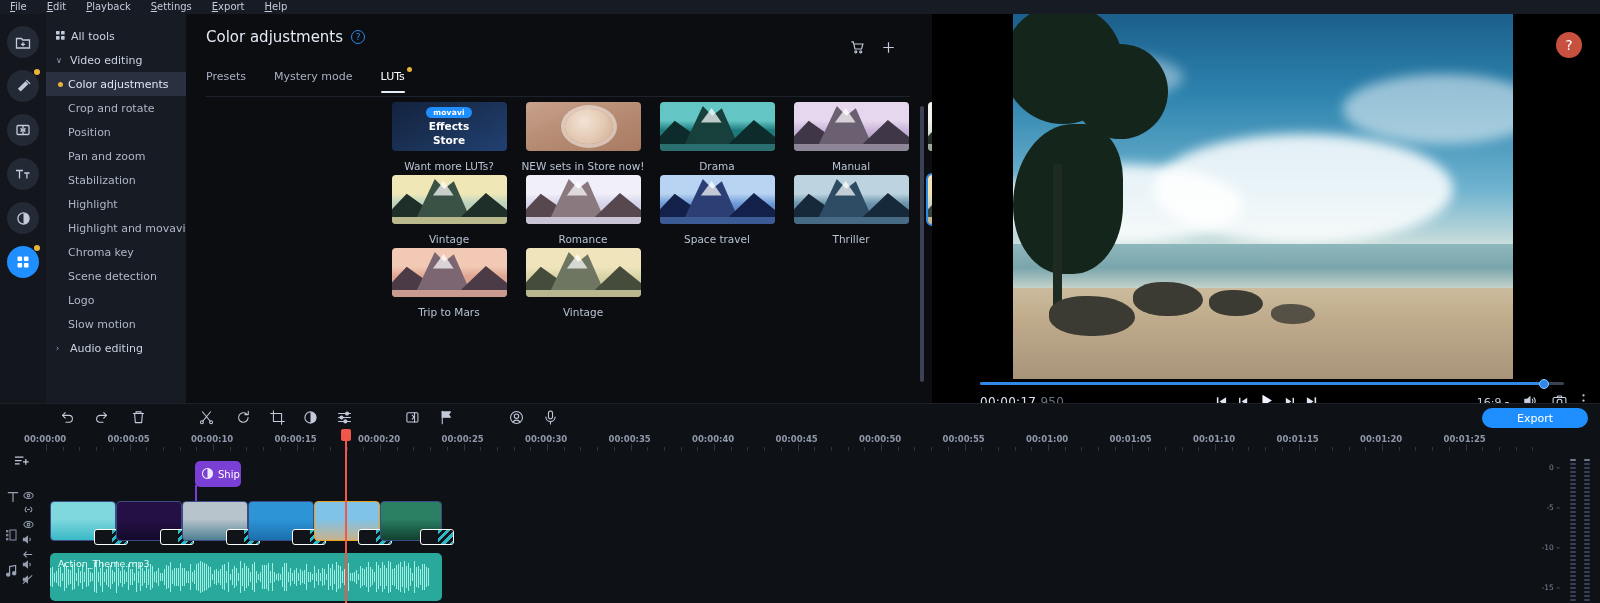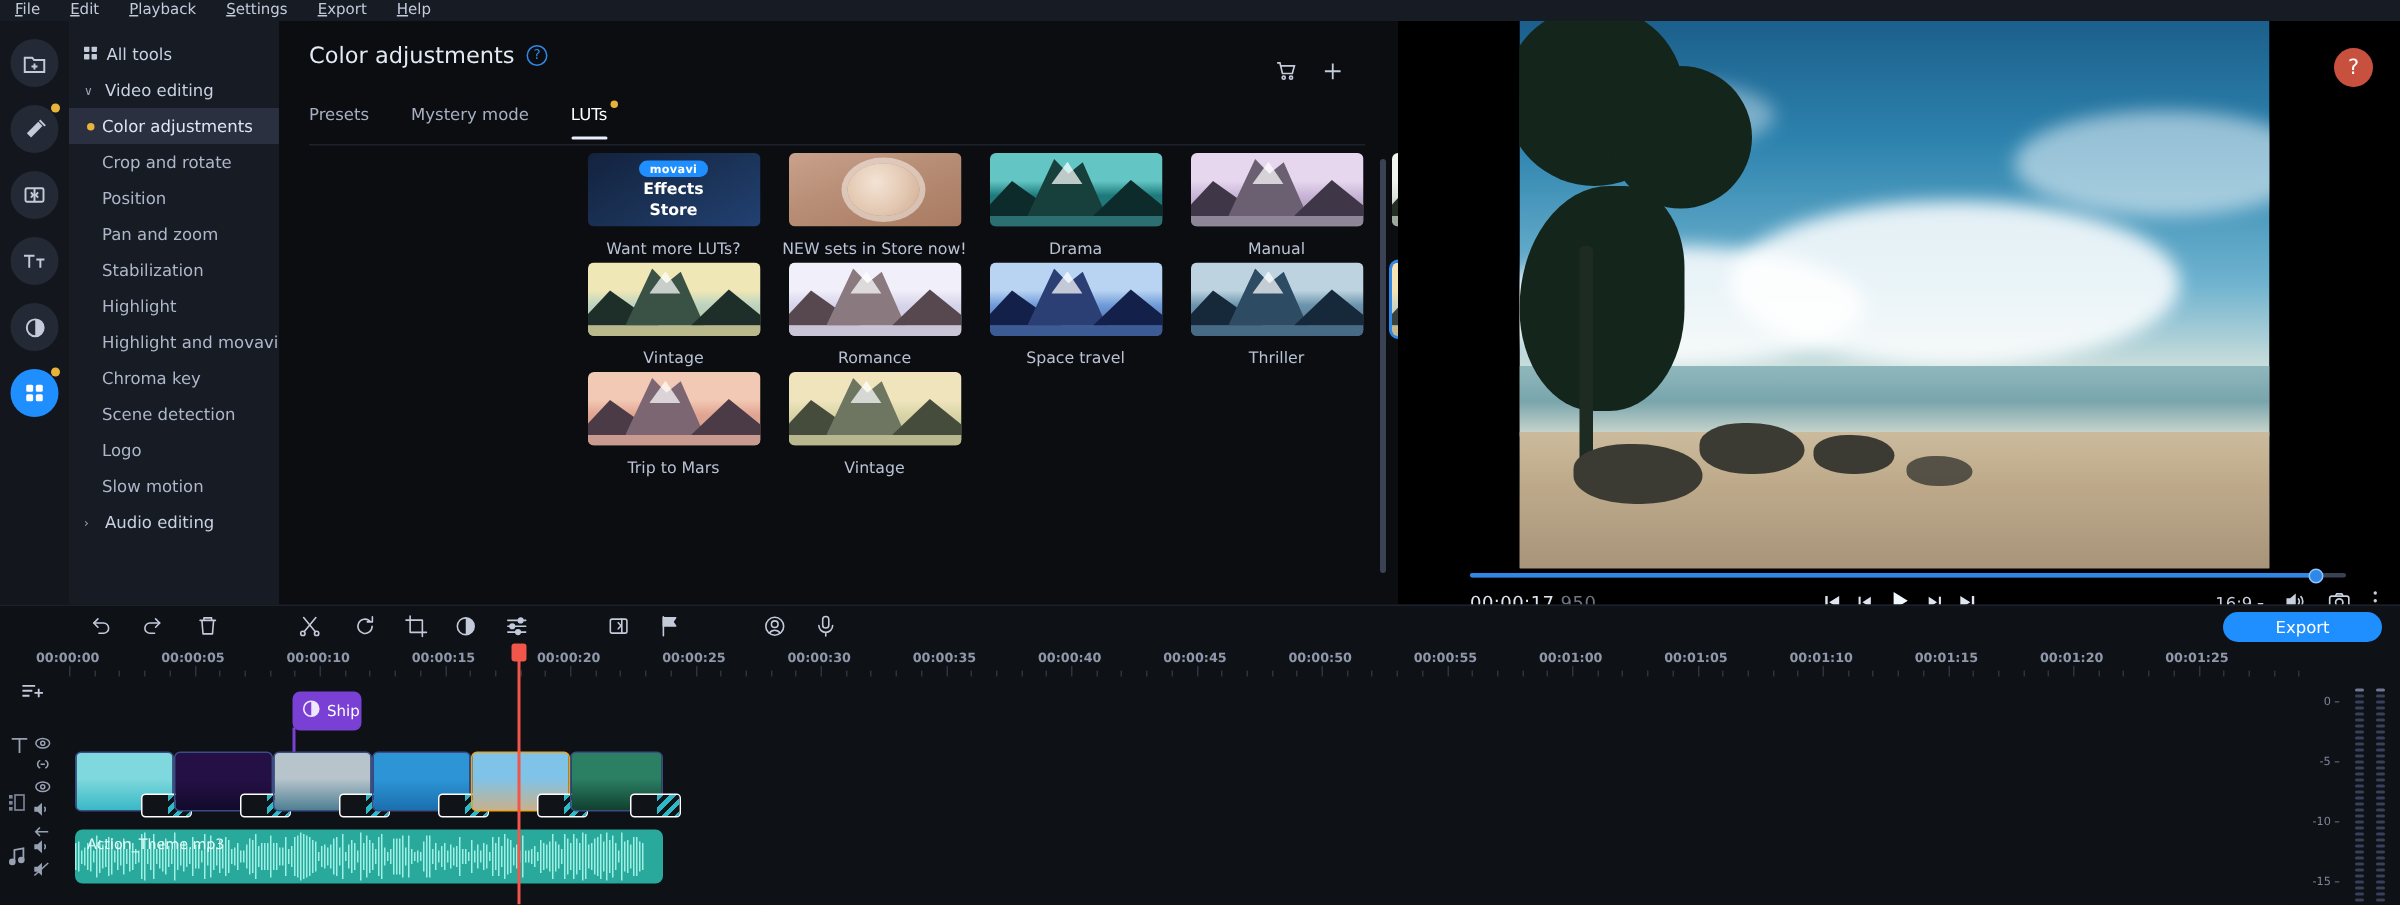--- a/index.html
+++ b/index.html
@@ -907,21 +907,21 @@
           <div class="transition-badge" style="left: 308px;">
             <div class="tb-stripe"></div>
           </div>
           <div class="clip" style="left: 330px; top: 0px; width: 62px; height: 40px; background: linear-gradient(rgb(43, 127, 99) 0%, rgb(43, 127, 99) 45%, rgb(17, 64, 47) 100%);"></div>
           <div class="transition-badge" style="left: 370px;">
             <div class="tb-stripe"></div>
           </div>
         </div>
 
       <div class="track-lane" style="top:102px;left:50px;width:392px;height:36px;">
-        <div class="audio-clip" style="left:0;top:0;width:392px;height:36px;">
+        <div class="audio-clip" style="left:0;top:0;width:392px;height:48px;">
           <div class="wave" id="wave">
               <div class="wbar" style="height: 18.7508px;"></div>
               <div class="wbar" style="height: 20.5805px;"></div>
               <div class="wbar" style="height: 9.00235px;"></div>
               <div class="wbar" style="height: 12.3434px;"></div>
               <div class="wbar" style="height: 17.5235px;"></div>
               <div class="wbar" style="height: 19.166px;"></div>
               <div class="wbar" style="height: 8.04251px;"></div>
               <div class="wbar" style="height: 28.8506px;"></div>
               <div class="wbar" style="height: 21.3249px;"></div>

